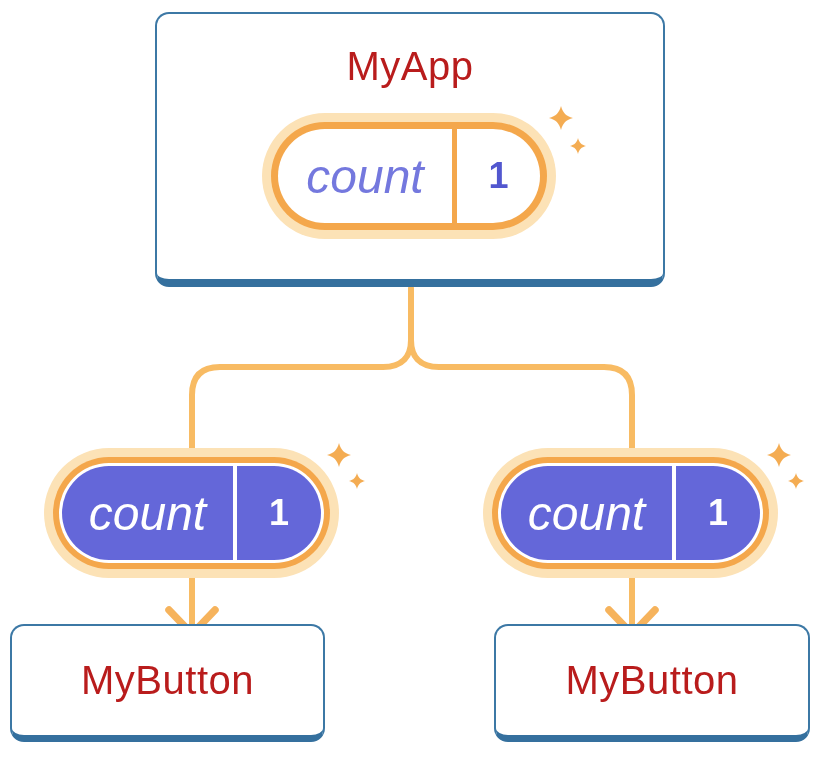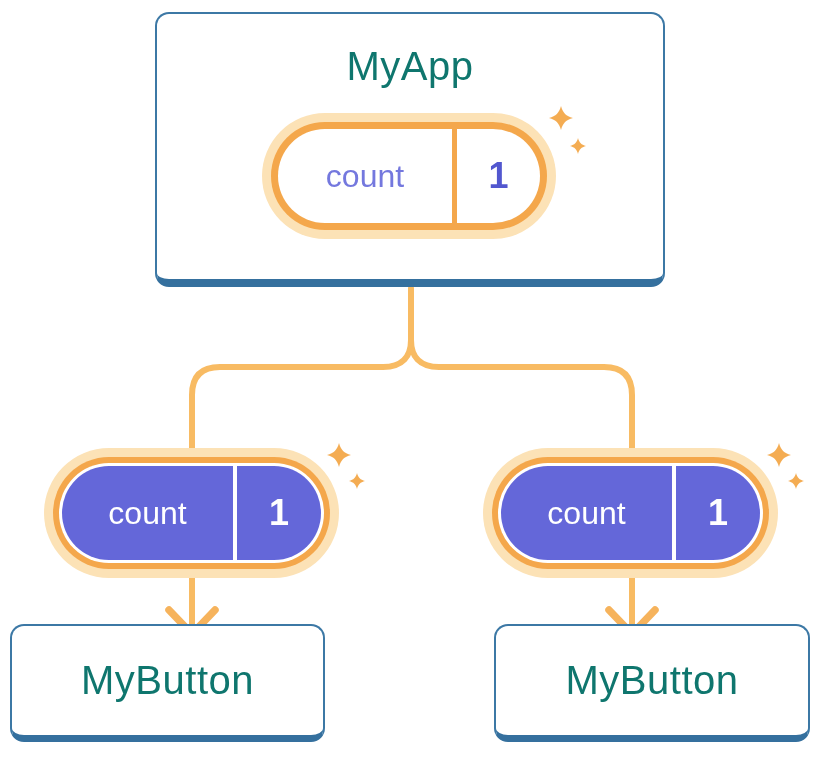--- a/index.html
+++ b/index.html
@@ -28,21 +28,21 @@
   }
   .card-root { left: 155px; top: 12px; width: 510px; height: 275px; border-bottom-width: 8px; }
   .card-root .card-title { padding-top: 30px; }
   .card-child { top: 624px; height: 118px; display: flex; align-items: center; justify-content: center; }
   .card-child-left  { left: 10px;  width: 315px; }
   .card-child-right { left: 494px; width: 316px; }
   .card-title {
     text-align: center;
     font-size: 40px;
     font-weight: 500;
-    color: #0f766e;
+    color: #b91c1c;
     letter-spacing: 0.5px;
     user-select: none;
   }
 
   
   .pill {
     position: absolute;
     background: #FCE2B6;           
     border-radius: 999px;
     padding: 9px;
@@ -74,22 +74,23 @@
     box-sizing: border-box;
     display: flex;
     align-items: stretch;
     overflow: hidden;
   }
   .pill-core-light { background: #ffffff; }
   .pill-core-dark  { background: #6467D9; }
   .pill-name {
     flex: 1;
     display: flex; align-items: center; justify-content: center;
-    font-size: 32px; font-weight: 400;
+    font-size: 48px; font-weight: 400;
     user-select: none;
+    font-style: italic;
   }
   .pill-divider { width: 5px; }
   .pill-value {
     width: 84px;
     display: flex; align-items: center; justify-content: center;
     font-size: 36px; font-weight: 700;
     user-select: none;
   }
   .pill-core-light .pill-name   { color: #7478DE; }
   .pill-core-light .pill-divider{ background: #F4A74B; }

